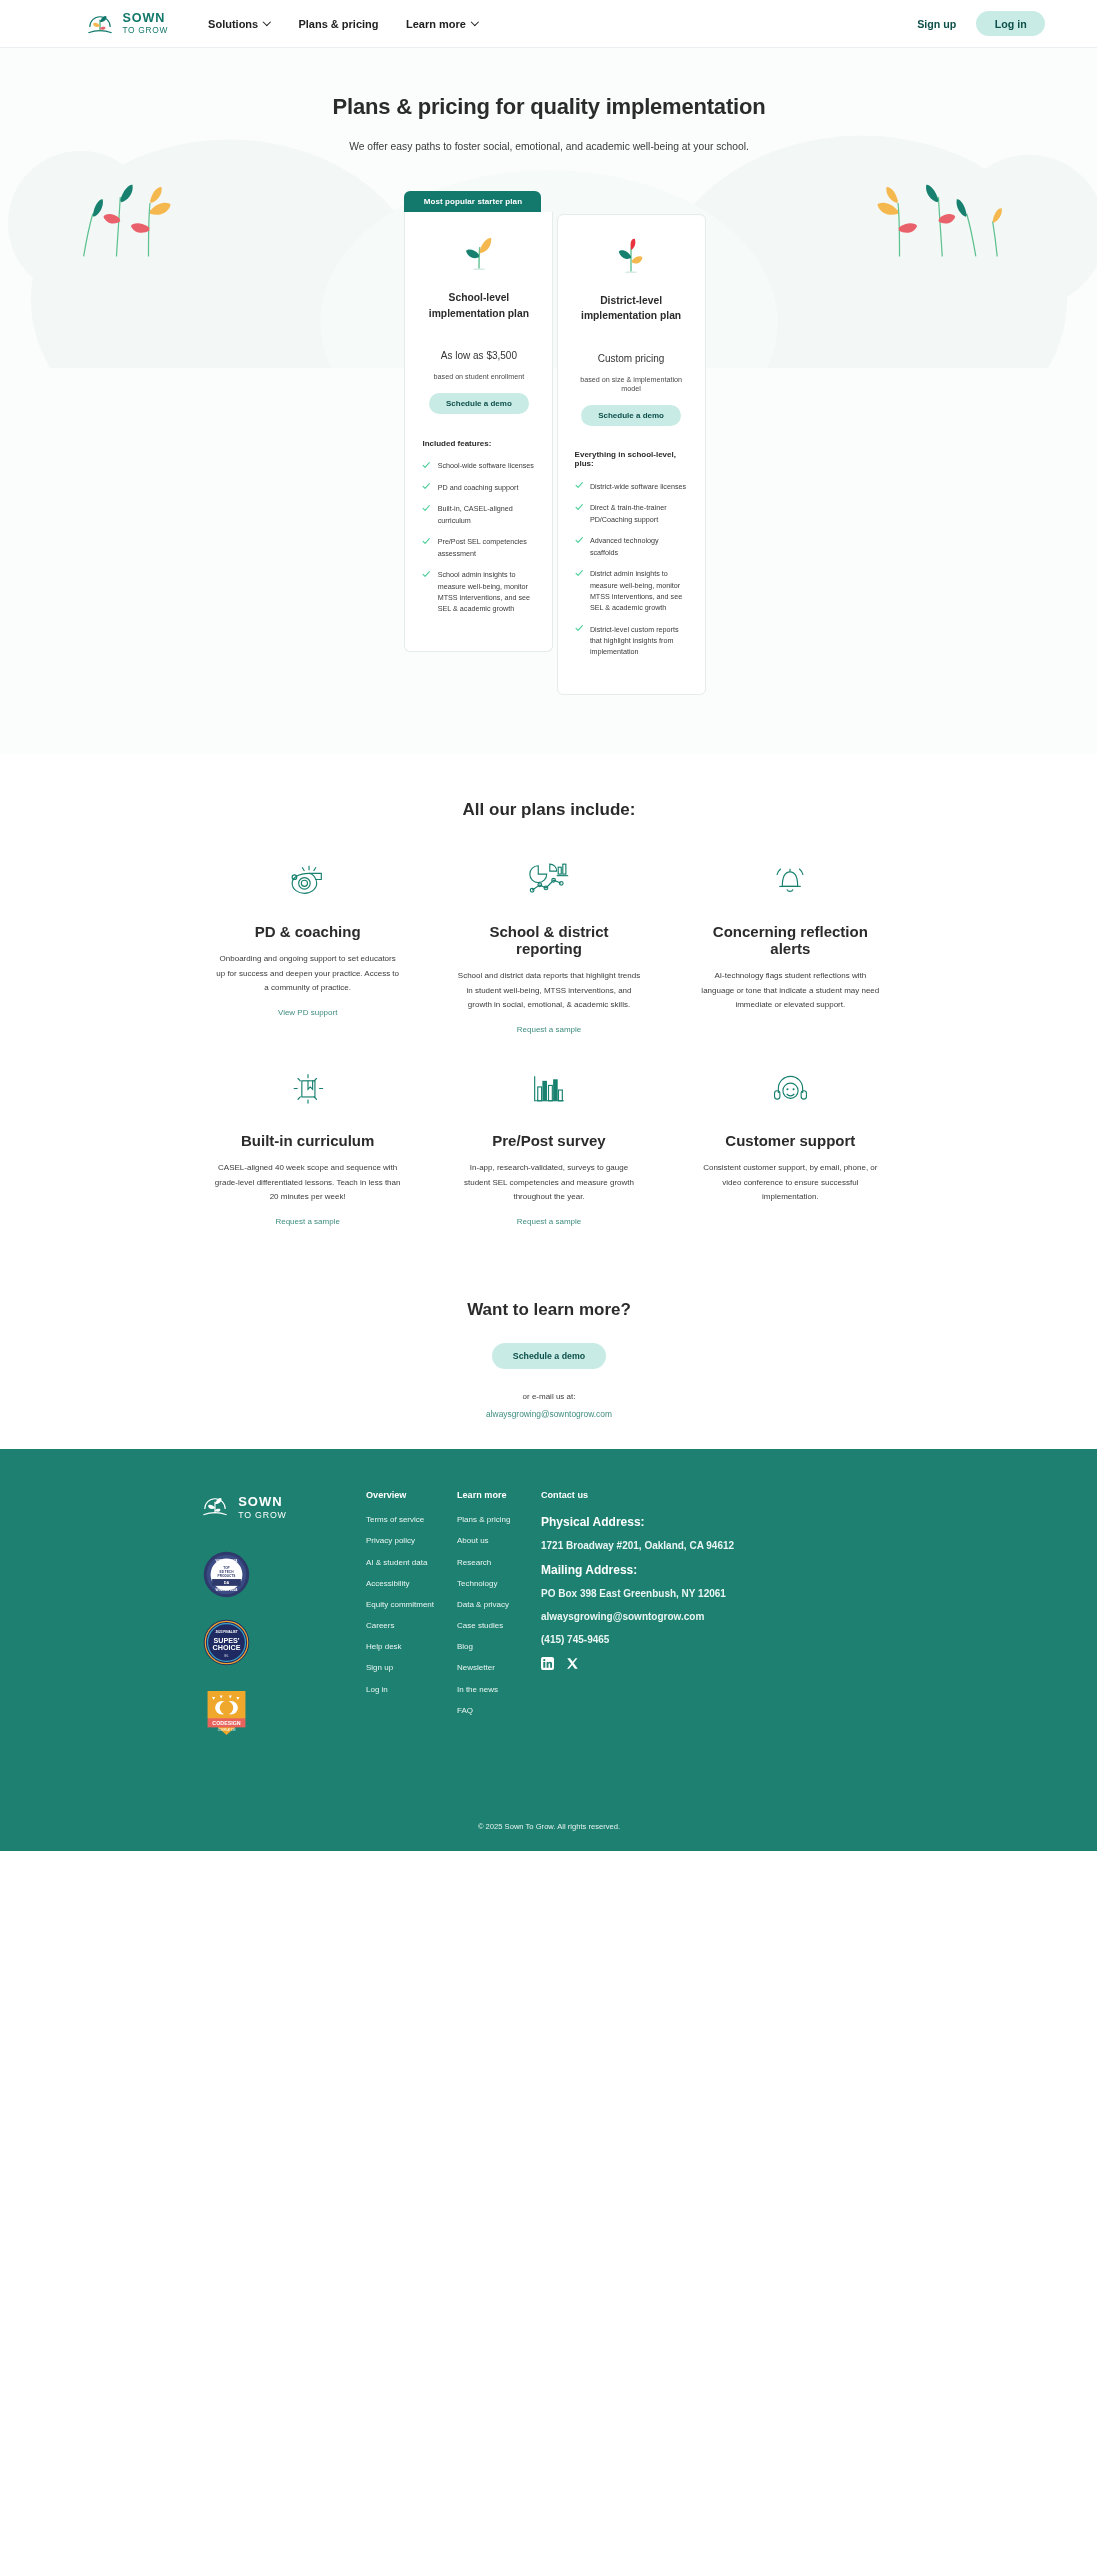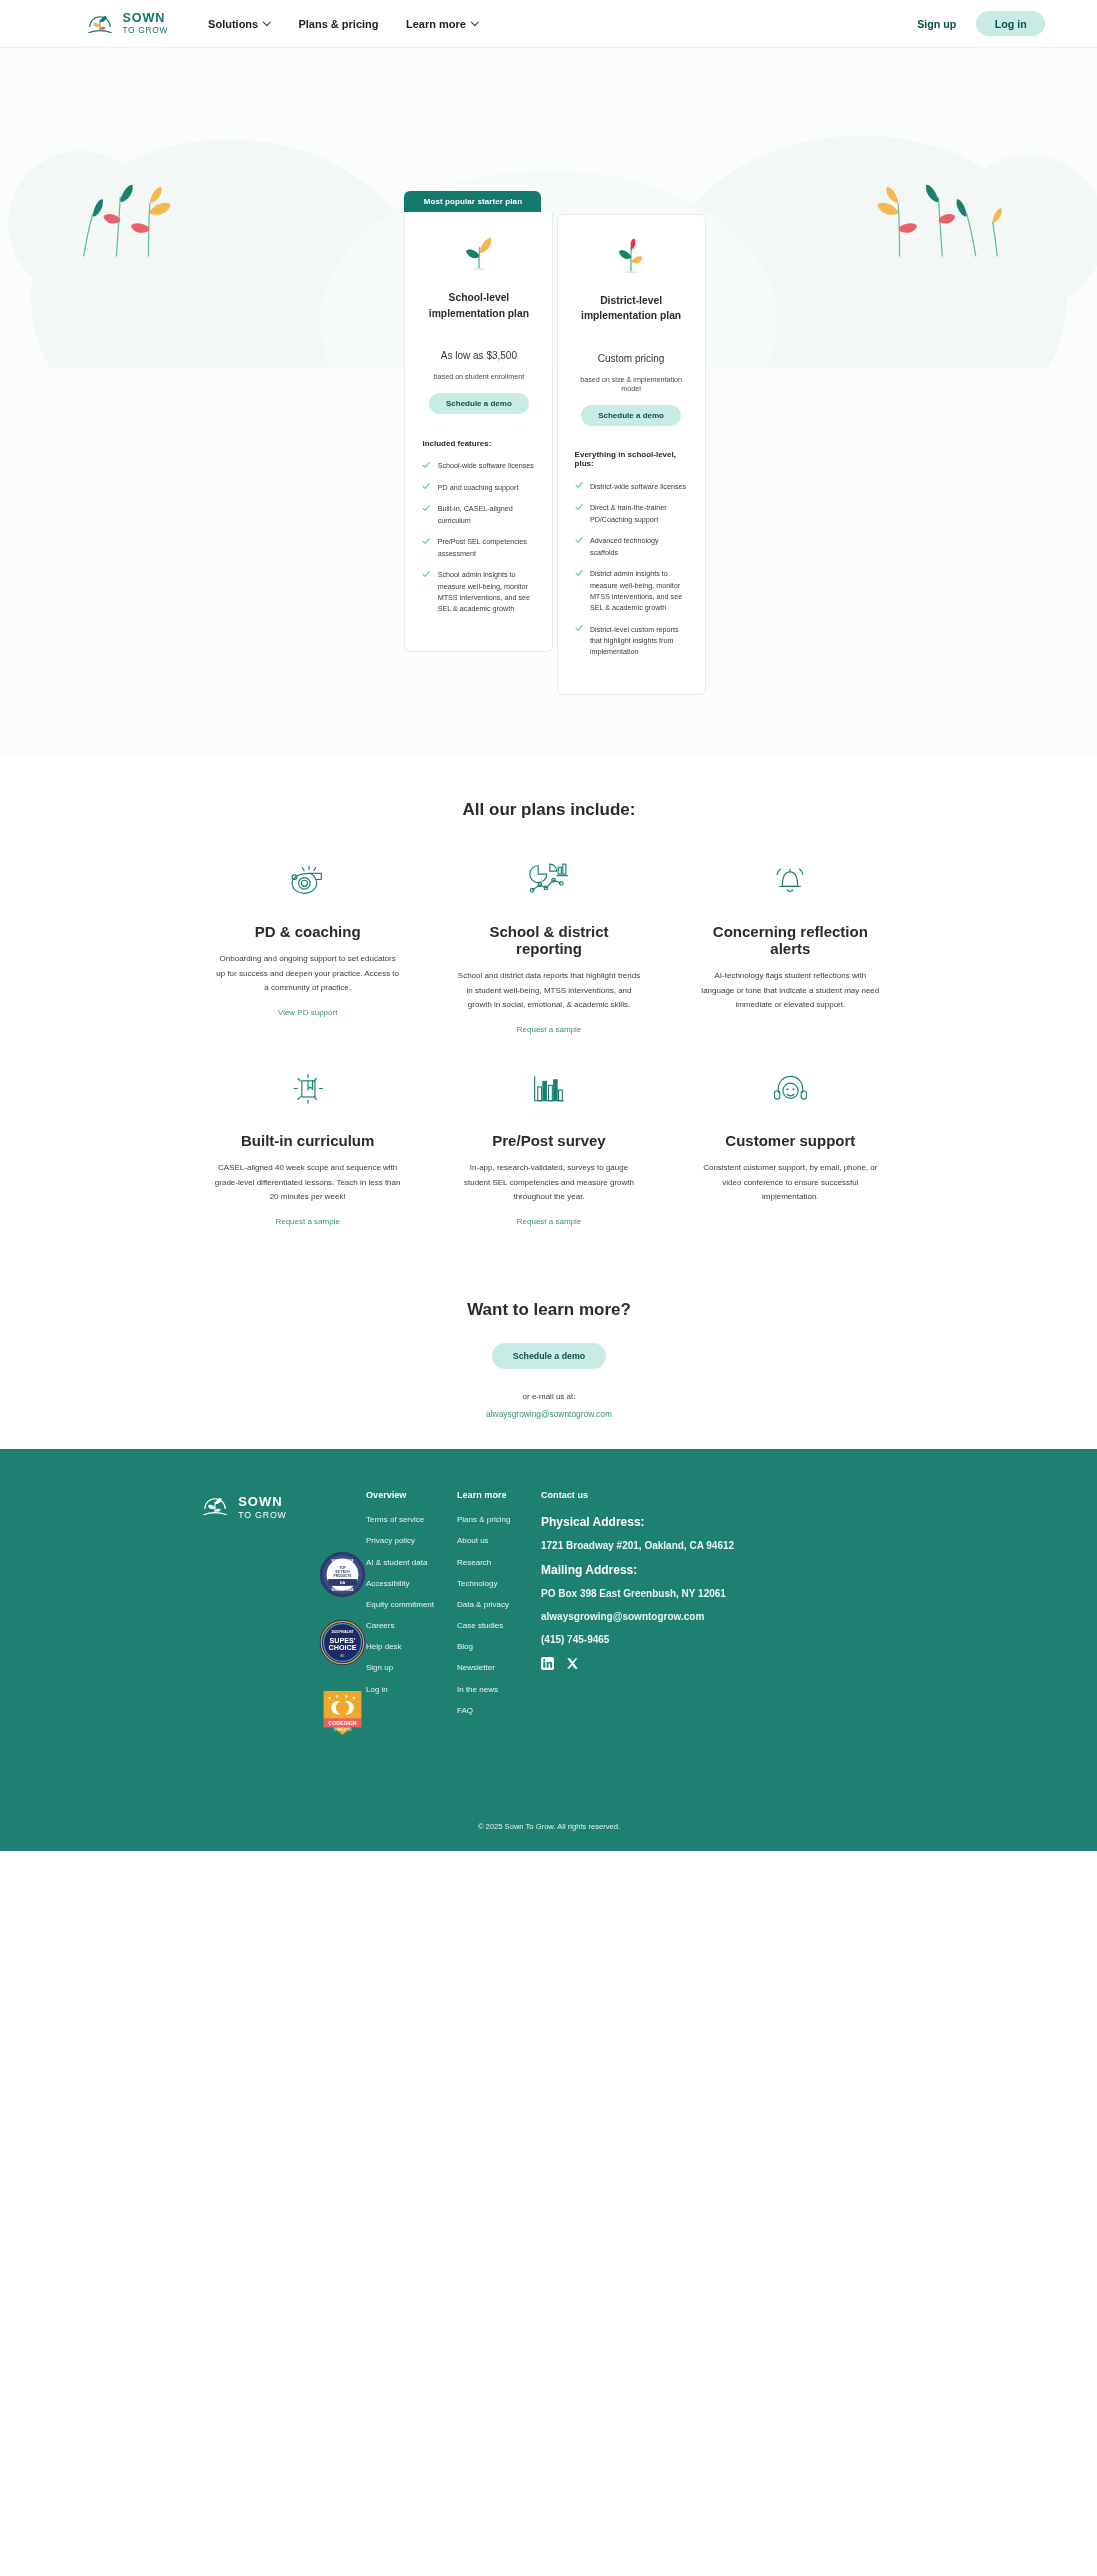--- a/index.html
+++ b/index.html
@@ -174,21 +174,21 @@
   .footer { background: #1d8070; color: #fff; padding: 41px 0 0; }
   .footer-inner {
     max-width: 808px; margin: 0 auto; padding: 0 46px;
     display: flex; gap: 0;
   }
   .f-brandcol { width: 175px; flex: 0 0 175px; padding-left: 7.6px; }
   .f-logo { display: flex; align-items: center; gap: 7.6px; margin-bottom: 26px; }
   .f-logo-text { display: flex; flex-direction: column; line-height: 1; }
   .f-logo-text .l1 { font-size: 13px; font-weight: 700; letter-spacing: 1px; }
   .f-logo-text .l2 { font-size: 8.8px; letter-spacing: 0.8px; margin-top: 2.3px; }
-  .badge { margin-bottom: 18.3px; margin-left: 4.6px; text-align: right; }
+  .badge { margin-bottom: 18.3px; margin-left: 4.6px; }
   .f-col { flex: 0 0 auto; }
   .f-col.overview { width: 91px; }
   .f-col.learn { width: 84px; }
   .f-col.contact { width: 213px; }
   .f-head { font-size: 9.1px; font-weight: 700; margin-bottom: 15.2px; }
   .f-link {
     display: block; font-size: 8px; color: #e9f5f2;
     margin-bottom: 12.2px; cursor: pointer;
   }
   .f-sub { font-size: 12px; font-weight: 700; margin-bottom: 10.7px; }
@@ -275,20 +275,24 @@
       <path d="M96 108 C94 76 92 50 91 30" stroke="#5cc08f" stroke-width="1.6" fill="none"></path>
       <path d="M91 34 C87 20 79 13 75 14 C73 25 81 35 90 37 Z" fill="#17806f"></path>
       <path d="M92 58 C101 50 111 52 113 56 C109 66 98 67 91 62 Z" fill="#e8616b"></path>
       <path d="M140 108 C136 84 132 66 128 52" stroke="#5cc08f" stroke-width="1.6" fill="none"></path>
       <path d="M128 54 C126 40 119 32 115 33 C113 43 120 54 127 56 Z" fill="#17806f"></path>
       <path d="M168 108 C166 88 164 74 162 62" stroke="#5cc08f" stroke-width="1.6" fill="none"></path>
       <path d="M162 62 C164 50 170 44 174 45 C175 54 169 62 163 64 Z" fill="#f5b84f"></path>
     </svg>
   </div>
 
+  <div class="hero-inner">
+    <h1 class="hero-title">Plans &amp; pricing for quality implementation</h1>
+    <p class="hero-sub">We offer easy paths to foster social, emotional, and academic well-being at your school.</p>
+  </div>
 </section>
 
 <div class="pricing-band">
   <div class="pricing-wrap">
 
     <div class="card-outer">
       <div class="popular-banner">Most popular starter plan</div>
       <div class="card" style="border-radius:0 0 6.1px 6.1px;border-top:none;">
         <div class="card-body">
           <div class="plant-icon">

